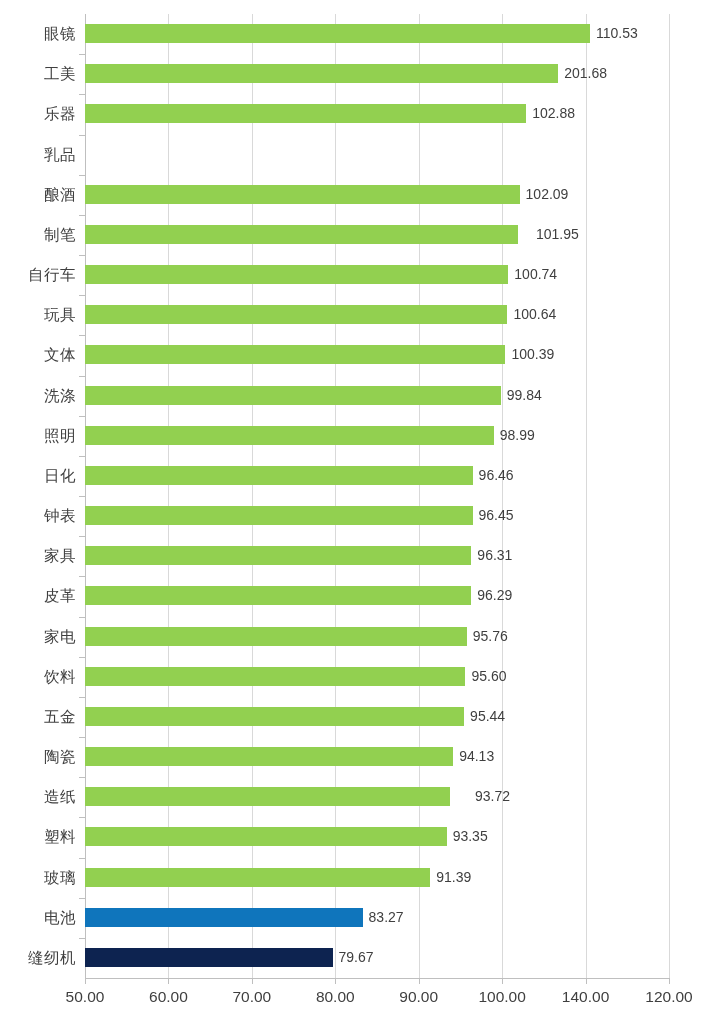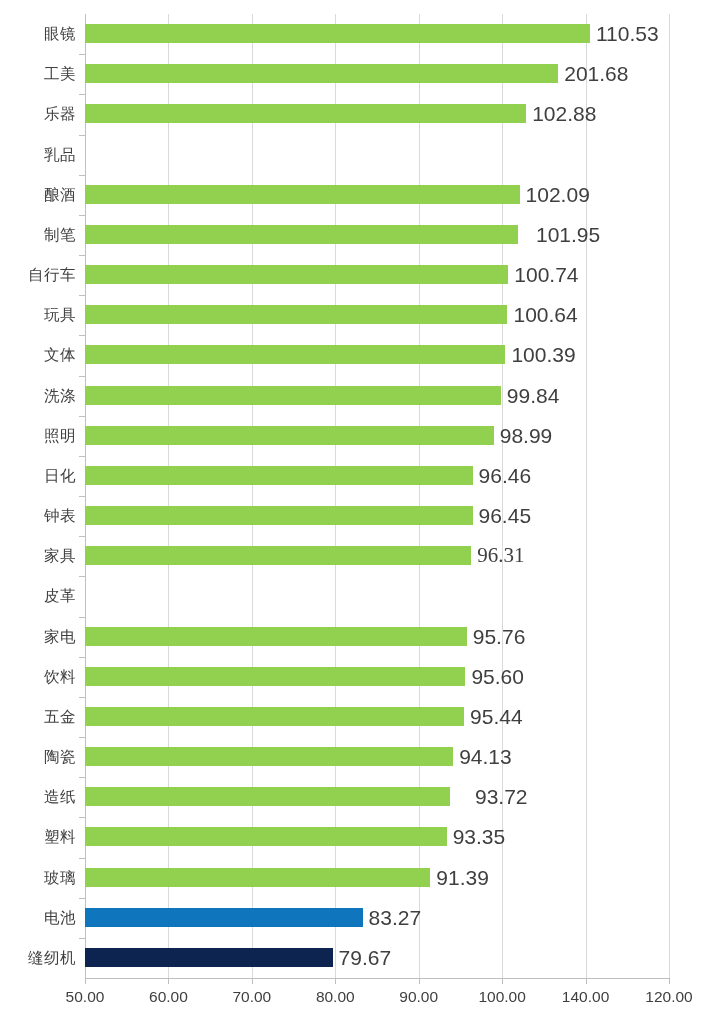--- a/index.html
+++ b/index.html
@@ -82,21 +82,21 @@
     left: 0;
     top: 10px;
     height: 19px;
   }
 
   .bar-label {
     position: absolute;
     top: 10px;
     height: 19px;
     line-height: 19px;
-    font-size: 21px;
+    font-size: 14px;
     color: #3f3f3f;
     white-space: nowrap;
     padding-left: 6px;
   }
 
   .cat-label {
     position: absolute;
     right: 626px;               
     height: 40px;
     line-height: 40px;
@@ -214,21 +214,25 @@
       <div class="row" style="top: 441.833px; height: 40.1667px;">
         <div class="bar" style="width: 387.609px; background: rgb(146, 208, 80);"></div>
         <div class="bar-label" style="left: 387.609px;">96.46</div>
       </div>
       <div class="row" style="top: 482px; height: 40.1667px;">
         <div class="bar" style="width: 387.526px; background: rgb(146, 208, 80);"></div>
         <div class="bar-label" style="left: 387.526px;">96.45</div>
       </div>
       <div class="row" style="top: 522.167px; height: 40.1667px;">
         <div class="bar" style="width: 386.358px; background: rgb(146, 208, 80);"></div>
-        <div class="bar-label" style="left: 386.358px; font-family: Liberation Serif, serif;">96.31</div>
+        <div class="bar-label" style="left: 386.358px;">96.31</div>
+      </div>
+      <div class="row" style="top: 562.333px; height: 40.1667px;">
+        <div class="bar" style="width: 386.191px; background: rgb(146, 208, 80);"></div>
+        <div class="bar-label" style="left: 386.191px;">96.29</div>
       </div>
       <div class="row" style="top: 602.5px; height: 40.1667px;">
         <div class="bar" style="width: 381.769px; background: rgb(146, 208, 80);"></div>
         <div class="bar-label" style="left: 381.769px;">95.76</div>
       </div>
       <div class="row" style="top: 642.667px; height: 40.1667px;">
         <div class="bar" style="width: 380.434px; background: rgb(146, 208, 80);"></div>
         <div class="bar-label" style="left: 380.434px;">95.60</div>
       </div>
       <div class="row" style="top: 682.833px; height: 40.1667px;">

